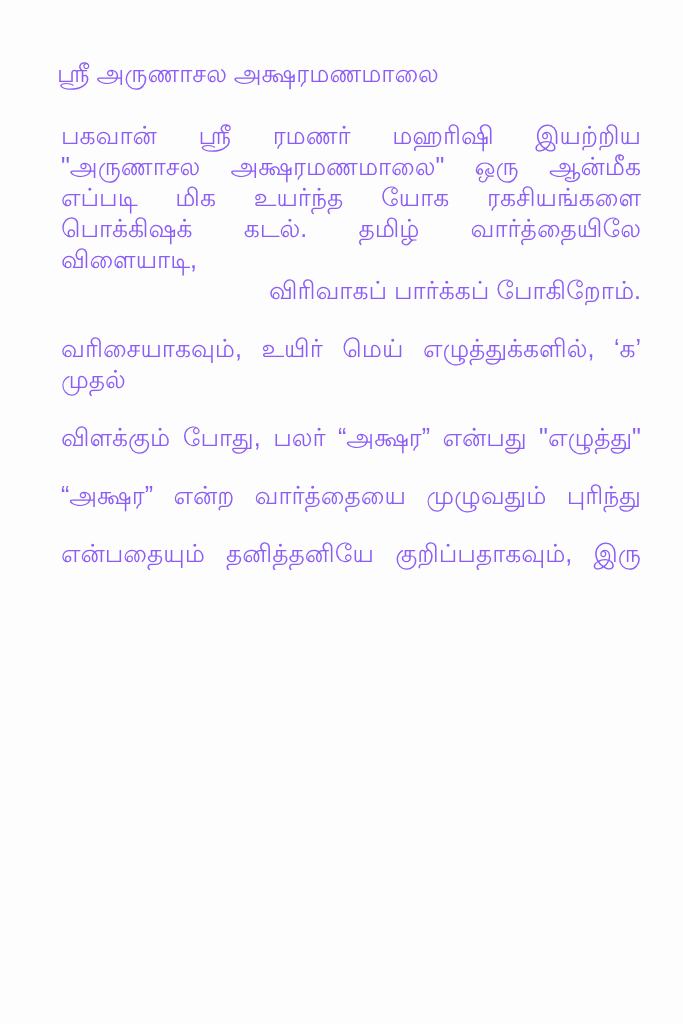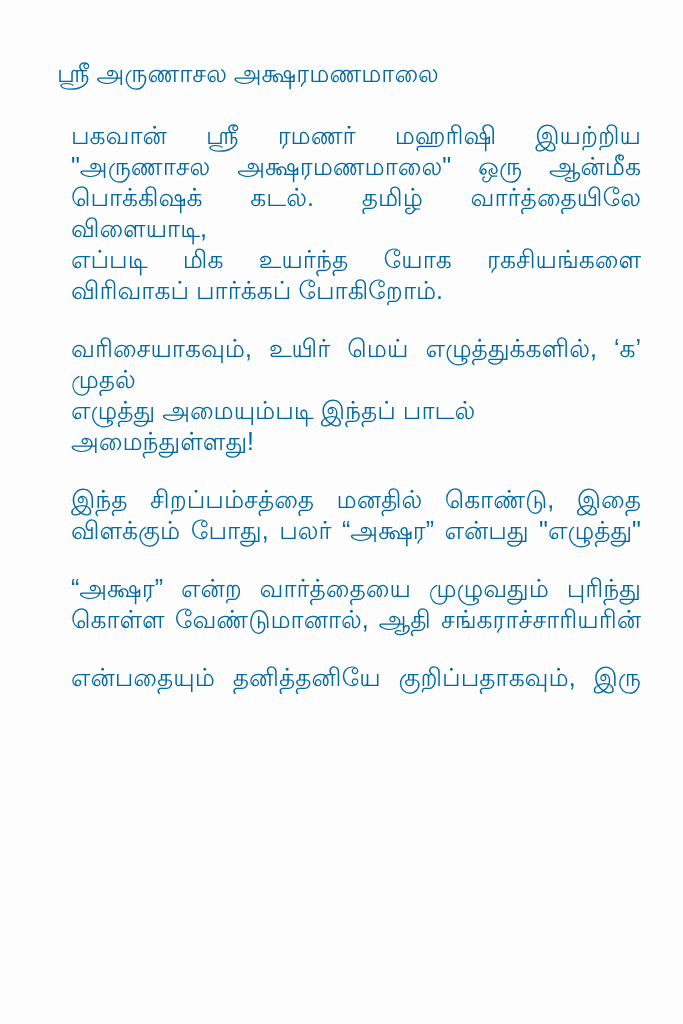--- a/index.html
+++ b/index.html
@@ -6,69 +6,66 @@
     margin: 0;
     padding: 0;
     background: #fdfdfd;
   }
   .page {
     position: relative;
     width: 683px;
     height: 1024px;
     box-sizing: border-box;
     background: #fdfdfd;
-    color: #0369a1;
+    color: #8b5cf6;
     padding: 58px 42px 0 57px;
     overflow: hidden;
     font-family: "Liberation Sans", "DejaVu Sans", sans-serif;
     font-size: 25px;
     line-height: 31px;
   }
   .doc-title {
     margin: 0 0 31px 0;
     font-size: 25px;
     font-weight: 400;
     text-align: left;
   }
   .paragraph {
-    margin: 0 0 27px 14px;
+    margin: 0 0 27px 4px;
   }
   .line {
-    text-align: left;
+    text-align: right;
     white-space: normal;
   }
   .line.j {
     text-align: justify;
     text-align-last: justify;
   }
 </style>
 </head>
 <body>
 
 <div class="page">
   <h1 class="doc-title">ஸ்ரீ அருணாசல அக்ஷரமணமாலை</h1>
 
   <div>
     <div class="paragraph">
         <div class="line j">பகவான் ஸ்ரீ ரமணர் மஹரிஷி இயற்றிய</div>
         <div class="line j">"அருணாசல அக்ஷரமணமாலை" ஒரு ஆன்மீக</div>
+        <div class="line j">எப்படி மிக உயர்ந்த யோக ரகசியங்களை</div>
         <div class="line j">பொக்கிஷக் கடல். தமிழ் வார்த்தையிலே விளையாடி,</div>
-        <div class="line j">எப்படி மிக உயர்ந்த யோக ரகசியங்களை</div>
         <div class="line">விரிவாகப் பார்க்கப் போகிறோம்.</div>
       </div>
     <div class="paragraph">
         <div class="line j">வரிசையாகவும், உயிர் மெய் எழுத்துக்களில், ‘க’ முதல்</div>
-        <div class="line">எழுத்து அமையும்படி இந்தப் பாடல் அமைந்துள்ளது!</div>
       </div>
     <div class="paragraph">
-        <div class="line j">இந்த சிறப்பம்சத்தை மனதில் கொண்டு, இதை</div>
         <div class="line j">விளக்கும் போது, பலர் “அக்ஷர” என்பது "எழுத்து"</div>
       </div>
     <div class="paragraph">
         <div class="line j">“அக்ஷர” என்ற வார்த்தையை முழுவதும் புரிந்து</div>
-        <div class="line j">கொள்ள வேண்டுமானால், ஆதி சங்கராச்சாரியரின்</div>
       </div>
     <div class="paragraph">
         <div class="line j">என்பதையும் தனித்தனியே குறிப்பதாகவும், இரு</div>
       </div>
 
   </div>
 </div>
 
 </body></html>

